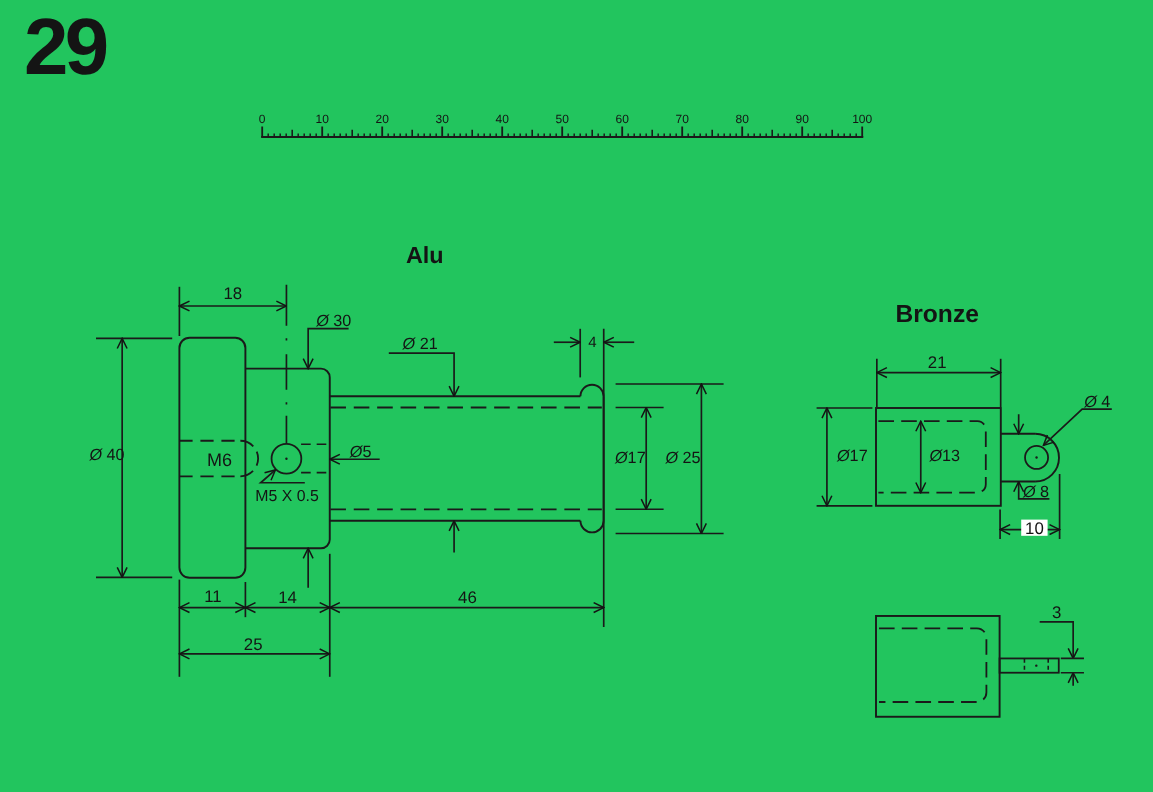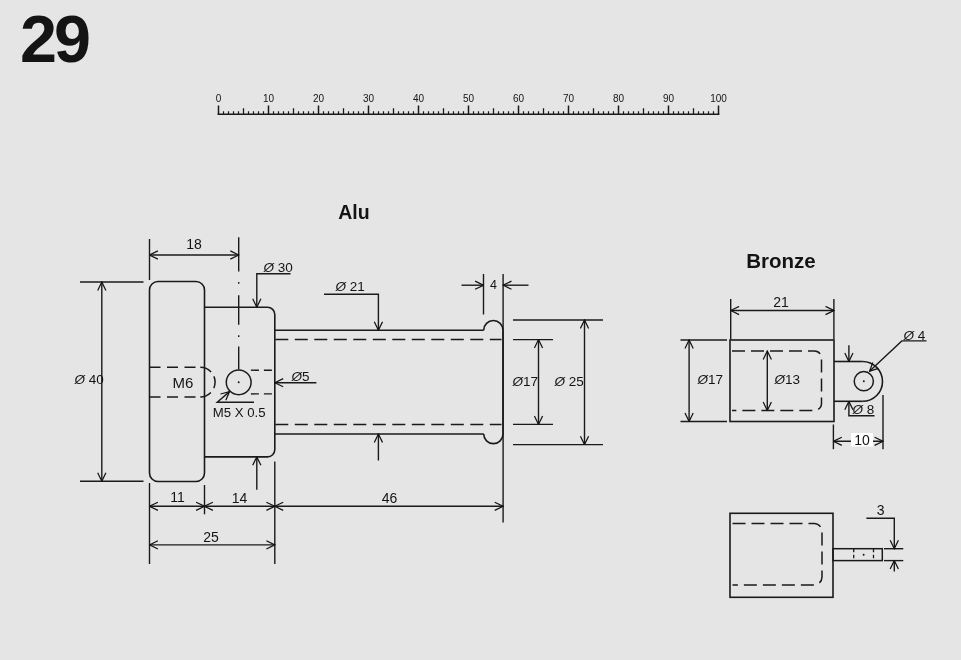--- a/index.html
+++ b/index.html
@@ -1,16 +1,16 @@
 <!DOCTYPE html>
 <html><head>
 <meta charset="utf-8">
 <style>
   html,body{margin:0;padding:0;background:#fff;}
-  .wrap{width:961px;height:660px;position:relative;background:#e5e5e5;overflow:hidden;}
+  .wrap{width:961px;height:660px;position:relative;background:#22c55e;overflow:hidden;}
   svg{position:absolute;top:0;left:0;}
   text{font-family:"Liberation Sans",sans-serif;fill:#141414;}
 </style>
 </head>
 <body>
 <div class="wrap">
 <svg width="961" height="660" viewBox="0 0 961 660">
 <defs>
   <marker id="ae" viewBox="0 0 10 10" refX="9.2" refY="5" markerWidth="10" markerHeight="10" markerUnits="userSpaceOnUse" orient="auto-start-reverse">
     <path d="M0.8,0.9 L9.2,5 L0.8,9.1" fill="none" stroke="#141414" stroke-width="1.25"></path>

